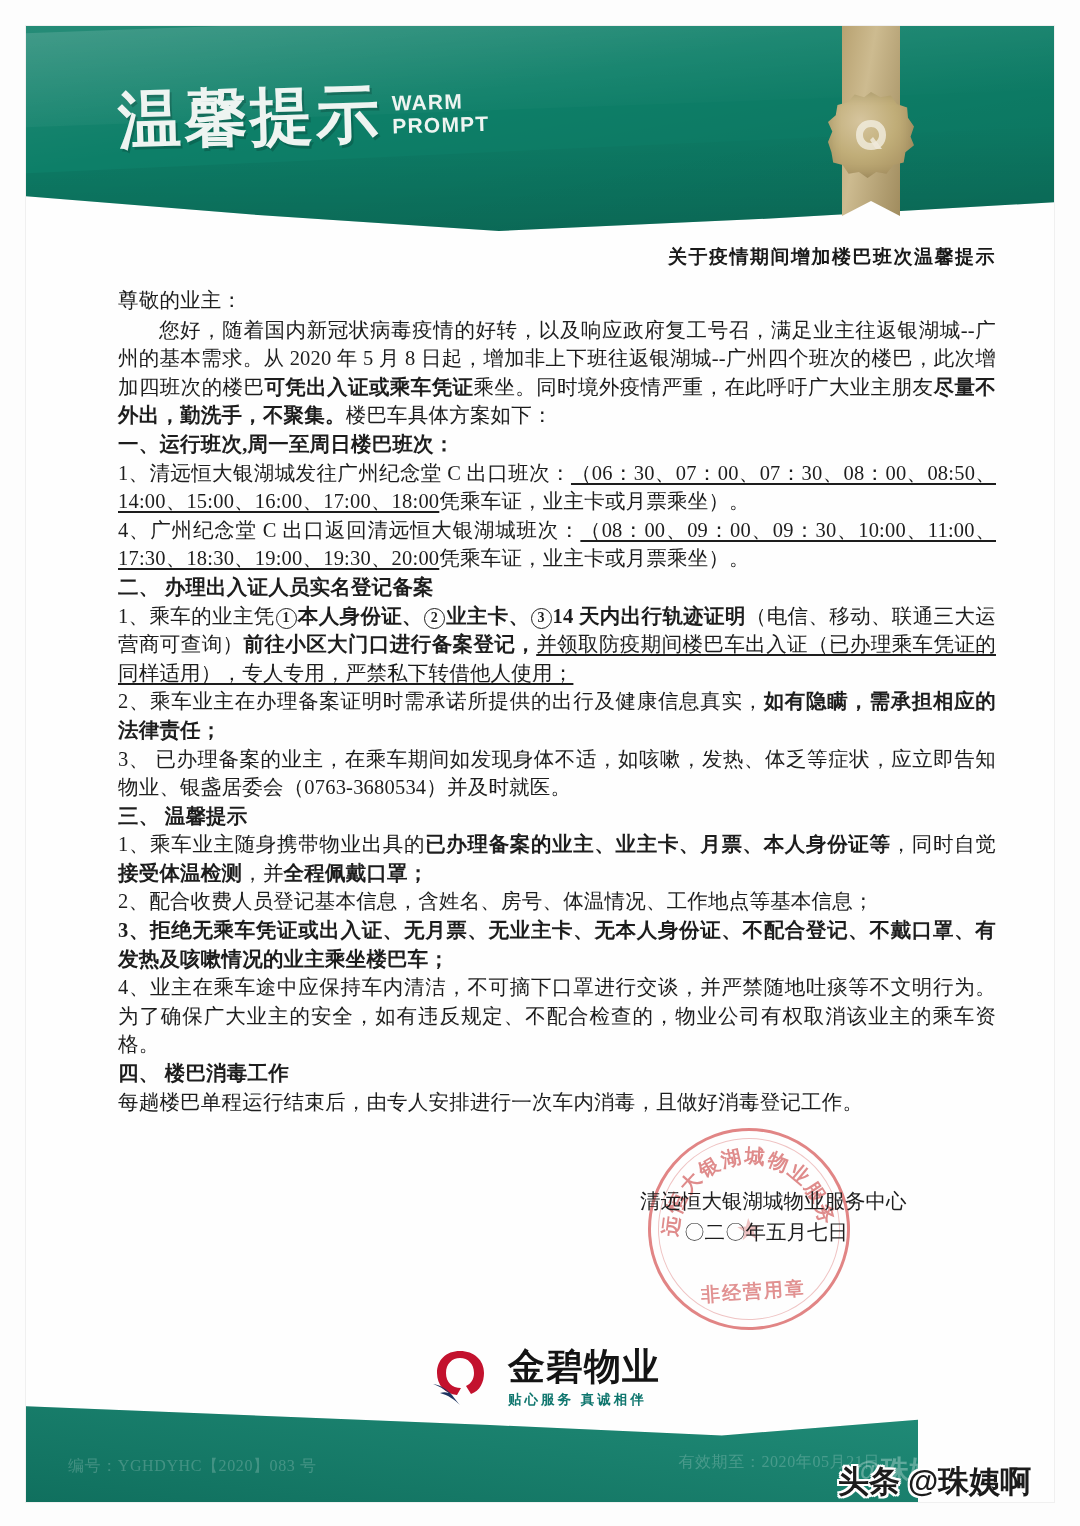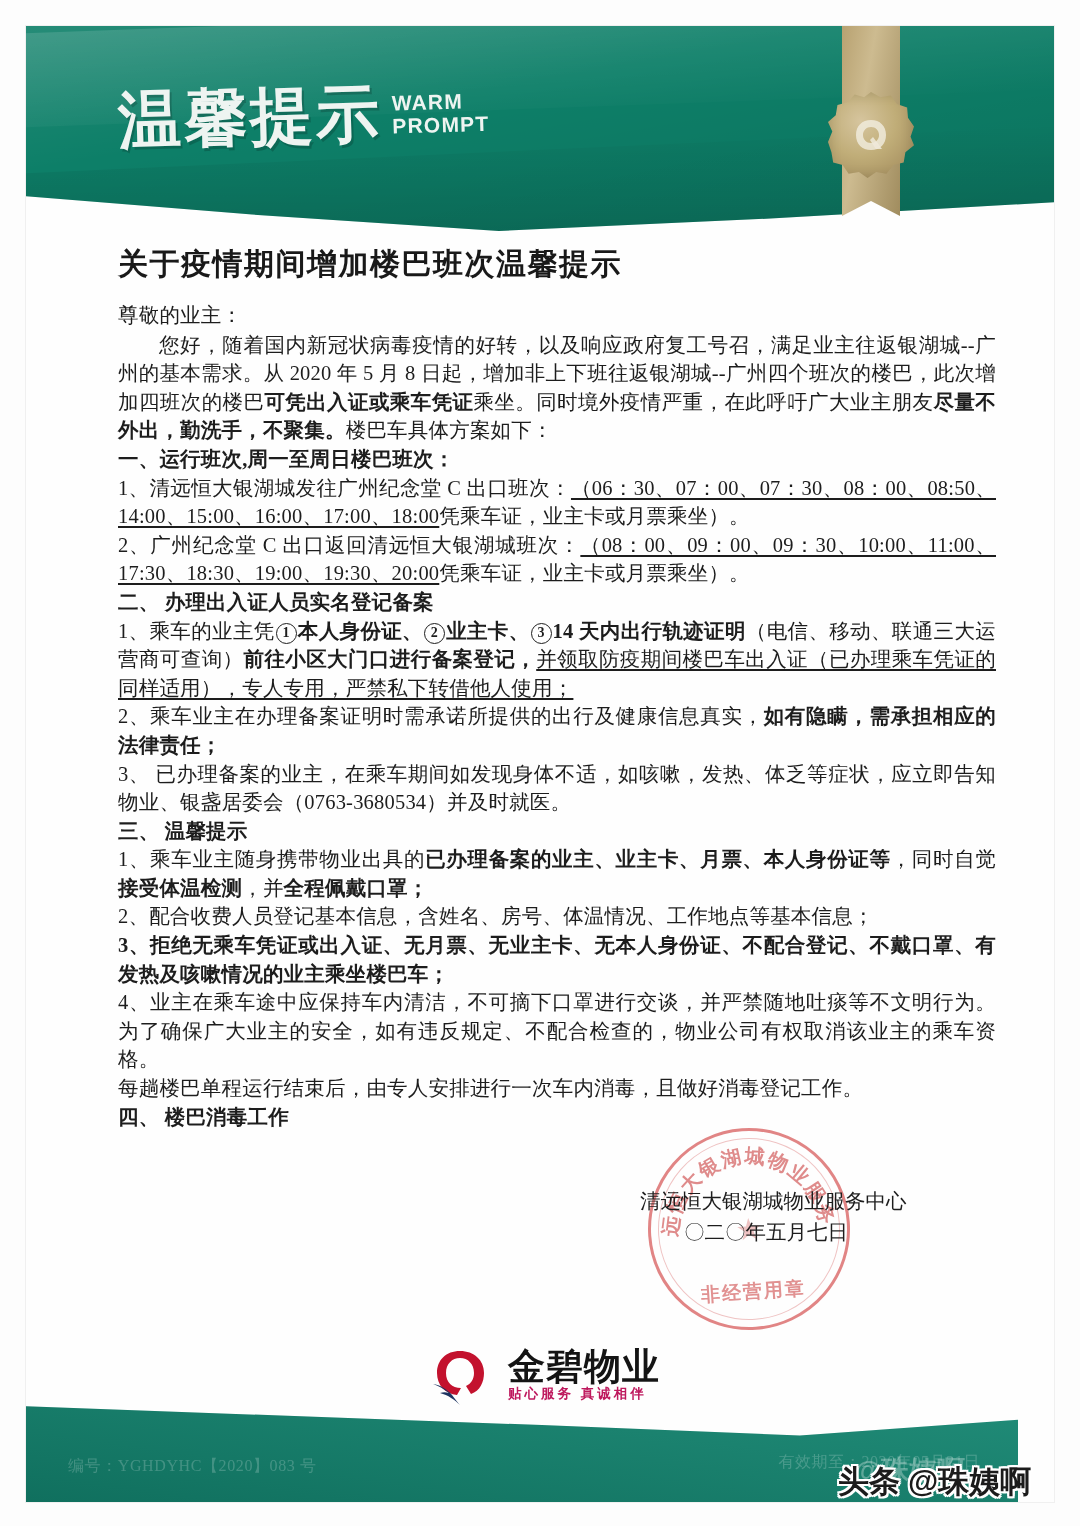--- a/index.html
+++ b/index.html
@@ -99,24 +99,24 @@
     width:40px;height:40px;
     opacity:.92;
   }
 
   
   .doc{
     position:absolute;left:118px;top:244px;
     width:878px;
   }
   .doc-title{
-    text-align:left;
+    text-align:right;
     font-family:"Liberation Serif","DejaVu Serif",serif;
     font-weight:700;
-    font-size:30px;letter-spacing:1.5px;
+    font-size:19px;letter-spacing:1.5px;
     color:#191919;
     margin:0 0 16px 0;
   }
   p,div.ln{
     margin:0;
     font-size:20.5px;
     line-height:28.6px;
     color:#1d1d1d;
     letter-spacing:.2px;
     text-align:justify;
@@ -193,27 +193,27 @@
   }
   .flogo-mark{position:relative;width:60px;height:58px;}
   .flogo-name{
     font-family:"Liberation Sans","DejaVu Sans",sans-serif;
     font-weight:700;font-size:37px;letter-spacing:1px;
     color:#141414;line-height:1;
   }
   .flogo-tag{
     font-family:"Liberation Sans","DejaVu Sans",sans-serif;
     font-weight:700;font-size:13.5px;letter-spacing:3px;
-    color:#be185d;
+    color:#0f766e;margin-top:6px;
   }
 
   
   .footband{
     position:absolute;left:26px;top:1398px;
-    width:992px;height:104px;
+    width:892px;height:104px;
     overflow:hidden;
   }
   .footband-fill{
     position:absolute;inset:0;
     background:#138570;
     clip-path:polygon(0% 8%, 52% 26%, 78% 36%, 100% 21%, 100% 100%, 0% 100%);
   }
   .footband-shade{
     position:absolute;inset:0;
     background:linear-gradient(8deg,rgba(0,0,0,.16),rgba(255,255,255,.06));
@@ -283,35 +283,35 @@
   <div class="doc">
 
     <div class="doc-title">关于疫情期间增加楼巴班次温馨提示</div>
 
     <p class="salutation">尊敬的业主：</p>
 
     <p class="indent"><span>您好，随着国内新冠状病毒疫情的好转，以及响应政府复工号召，满足业主往返银湖城--广州的基本需求。从 2020 年 5 月 8 日起，增加非上下班往返银湖城--广州四个班次的楼巴，此次增加四班次的楼巴</span><span class="b">可凭出入证或乘车凭证</span><span>乘坐。同时境外疫情严重，在此呼吁广大业主朋友</span><span class="b">尽量不外出，勤洗手，不聚集。</span><span>楼巴车具体方案如下：</span></p>
 
     <div class="ln heading blk">一、运行班次,周一至周日楼巴班次：</div>
     <div class="ln"><span>1、清远恒大银湖城发往广州纪念堂 C 出口班次：</span><span class="u">（06：30、07：00、07：30、08：00、08:50、14:00、15:00、16:00、17:00、18:00</span><span>凭乘车证，业主卡或月票乘坐）。</span></div>
-    <div class="ln"><span>2、广州纪念堂 C 出口返回清远恒大银湖城班次：</span><span class="u">（08：00、09：00、09：30、10:00、11:00、17:30、18:30、19:00、19:30、20:00</span><span>凭乘车证，业主卡或月票乘坐）。</span></div>
+    <div class="ln"><span>4、广州纪念堂 C 出口返回清远恒大银湖城班次：</span><span class="u">（08：00、09：00、09：30、10:00、11:00、17:30、18:30、19:00、19:30、20:00</span><span>凭乘车证，业主卡或月票乘坐）。</span></div>
 
     <div class="ln heading blk">二、 办理出入证人员实名登记备案</div>
     <div class="ln"><span>1、乘车的业主凭</span><span class="circ">1</span><span class="b">本人身份证、</span><span class="circ">2</span><span class="b">业主卡、</span><span class="circ">3</span><span class="b">14 天内出行轨迹证明</span><span>（电信、移动、联通三大运营商可查询）</span><span class="b">前往小区大门口进行备案登记，</span><span class="u">并领取防疫期间楼巴车出入证（已办理乘车凭证的同样适用），专人专用，严禁私下转借他人使用；</span></div>
     <div class="ln"><span>2、乘车业主在办理备案证明时需承诺所提供的出行及健康信息真实，</span><span class="b">如有隐瞒，需承担相应的法律责任；</span></div>
     <div class="ln">3、 已办理备案的业主，在乘车期间如发现身体不适，如咳嗽，发热、体乏等症状，应立即告知物业、银盏居委会（0763-3680534）并及时就医。</div>
 
     <div class="ln heading blk">三、 温馨提示</div>
     <div class="ln"><span>1、乘车业主随身携带物业出具的</span><span class="b">已办理备案的业主、业主卡、月票、本人身份证等</span><span>，同时自觉</span><span class="b">接受体温检测</span><span>，并</span><span class="b">全程佩戴口罩；</span></div>
     <div class="ln">2、配合收费人员登记基本信息，含姓名、房号、体温情况、工作地点等基本信息；</div>
     <div class="ln b">3、拒绝无乘车凭证或出入证、无月票、无业主卡、无本人身份证、不配合登记、不戴口罩、有发热及咳嗽情况的业主乘坐楼巴车；</div>
     <div class="ln">4、业主在乘车途中应保持车内清洁，不可摘下口罩进行交谈，并严禁随地吐痰等不文明行为。为了确保广大业主的安全，如有违反规定、不配合检查的，物业公司有权取消该业主的乘车资格。</div>
 
+    <div class="ln heading blk">四、 楼巴消毒工作</div>
     <div class="ln">每趟楼巴单程运行结束后，由专人安排进行一次车内消毒，且做好消毒登记工作。</div>
-    <div class="ln heading blk">四、 楼巴消毒工作</div>
 
   </div>
 
   <div class="stamp">
     <div class="stamp-ring"></div>
     <svg class="stamp-arc" viewBox="0 0 196 196">
       <defs>
         <path id="arcpath" d="M 26 104 A 72 72 0 0 1 170 104" fill="none"></path>
       </defs>
       <text>

